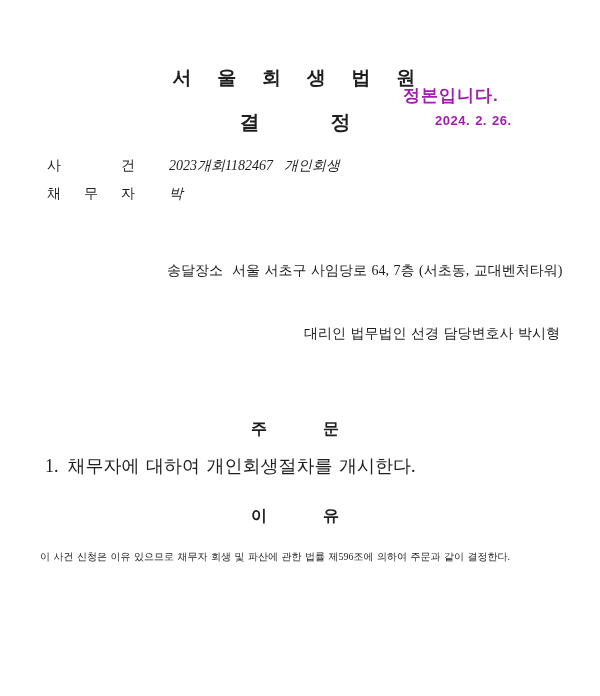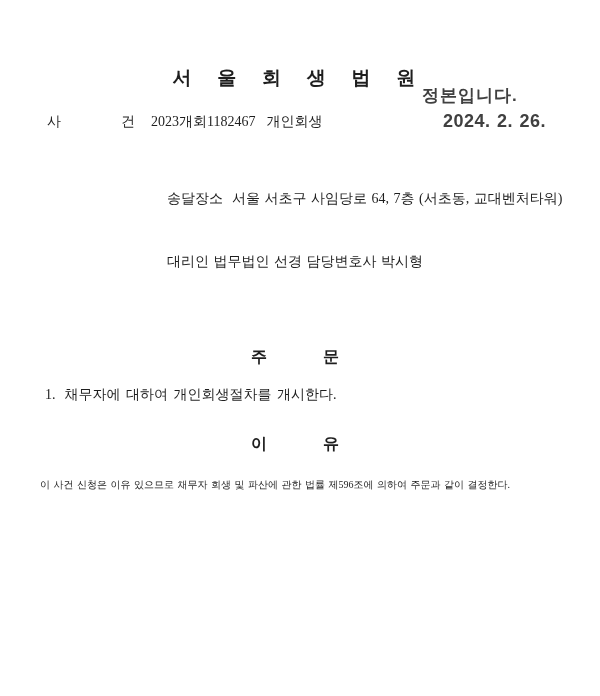--- a/index.html
+++ b/index.html
@@ -32,60 +32,61 @@
     text-align: center;
     padding-right: 10px;
     font-size: 20px;
     font-weight: bold;
     line-height: 20px;
     word-spacing: 66px;
     white-space: pre;
   }
   .stamp {
     position: absolute;
-    left: 422px; top: 86px;
-    color: #404040;
+    left: 403px; top: 86px;
+    color: #a21caf;
     font-family: "Liberation Sans", "DejaVu Sans", sans-serif;
     font-weight: bold;
   }
   .stamp-text { font-size: 17px; line-height: 19px; letter-spacing: 1px; }
-  .stamp-date { font-size: 18px; line-height: 14px; margin-top: 9px; margin-left: 21px; letter-spacing: 0.5px; word-spacing: 1px; }
+  .stamp-date { font-size: 13px; line-height: 14px; margin-top: 9px; margin-left: 32px; letter-spacing: 0.5px; word-spacing: 1px; }
   
   .case-info { margin-top: 26px; font-size: 14px; }
   .case-row { line-height: 15px; margin-bottom: 13px; }
   .case-label {
     display: inline-block;
     width: 88px;
     margin-left: 7px;
     text-align: justify;
     text-align-last: justify;
     vertical-align: top;
   }
-  .case-value { margin-left: 16px; white-space: pre; word-spacing: 2px; }
+  .case-value { margin-left: 34px; white-space: pre; word-spacing: 2px; font-style: italic; }
   .debtor-details {
     margin-top: 17px;
     margin-left: 127px;
     line-height: 21px;
     word-spacing: 1px;
     white-space: pre;
+    text-align: right;
   }
   
   .section-heading {
     text-align: center;
     padding-right: 10px;
     font-size: 16px;
     font-weight: bold;
     line-height: 20px;
     word-spacing: 52px;
     white-space: pre;
   }
   .order-heading { margin-top: 33px; }
   .reason-heading { margin-top: 28px; }
   
-  .order-list { margin-top: 17px; font-size: 14px; }
+  .order-list { margin-top: 17px; font-size: 18px; }
   .order-item {
     margin-left: 5px;
     padding-left: 20px;
     text-indent: -20px;
     line-height: 21.5px;
     text-align: justify;
     word-break: break-all;
     word-spacing: 2px;
   }
   .item-num { margin-right: 9px; }
@@ -104,24 +105,28 @@
 
 <div class="page">
 
   <div class="court-name">서 울 회 생 법 원</div>
 
   <div class="stamp">
     <div class="stamp-text">정본입니다.</div>
     <div class="stamp-date">2024. 2. 26.</div>
   </div>
 
+  <div class="doc-title">결 정</div>
 
   <div class="case-info">
     <div class="case-row">
       <span class="case-label">사 건</span><span class="case-value">2023개회1182467  개인회생</span>
+    </div>
+    <div class="case-row">
+      <span class="case-label">채 무 자</span><span class="case-value">박</span>
     </div>
     <div class="debtor-details">
       <div class="detail-line">송달장소  서울 서초구 사임당로 64, 7층 (서초동, 교대벤처타워)</div>
       <div class="detail-line">대리인 법무법인 선경 담당변호사 박시형</div>
     </div>
   </div>
 
   <div class="section-heading order-heading">주 문</div>
 
   <div class="order-list">

